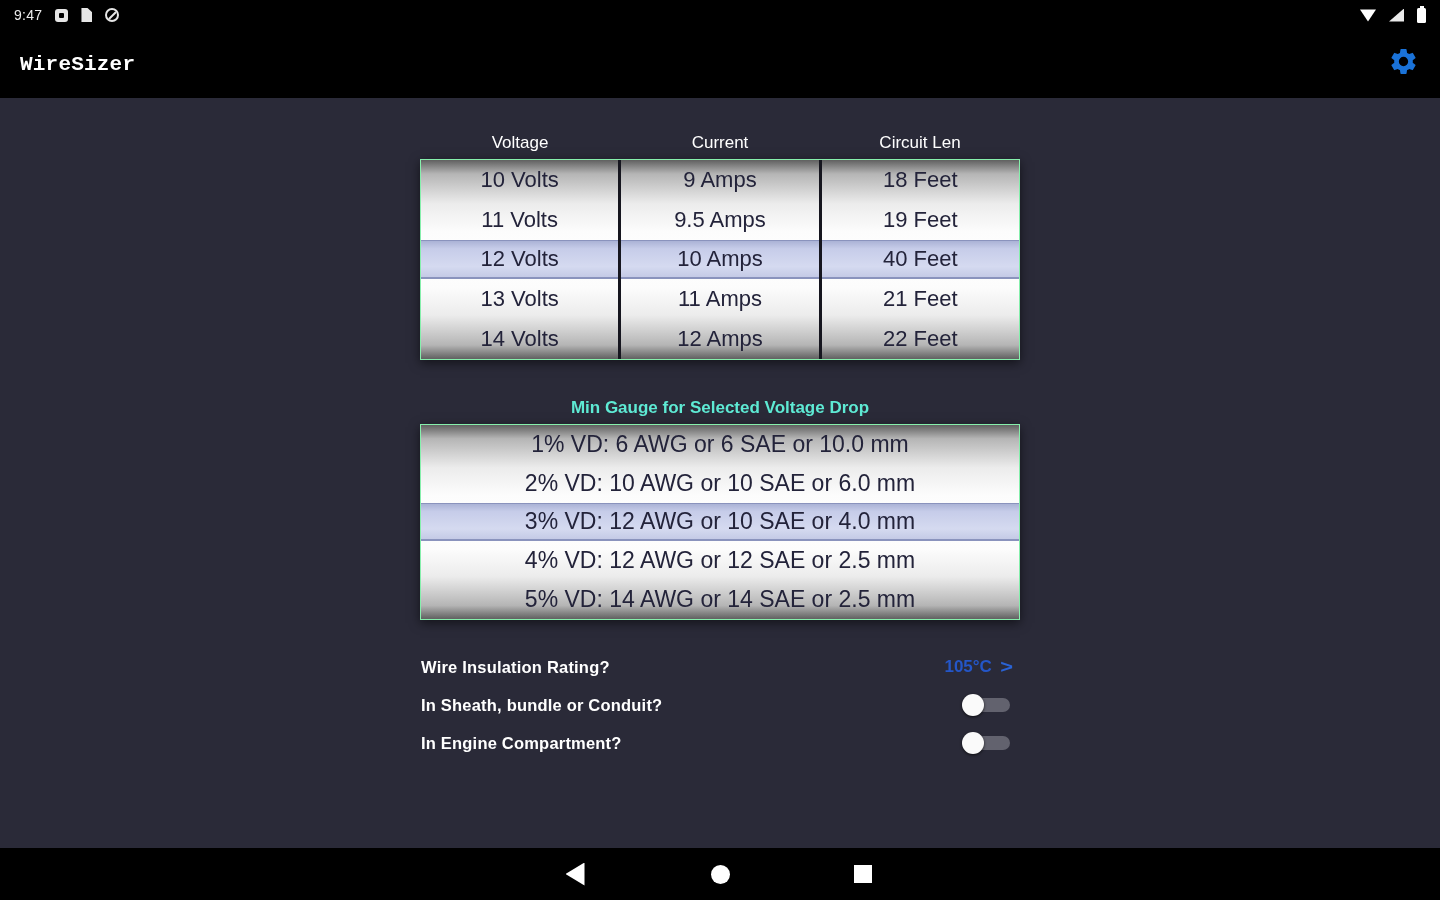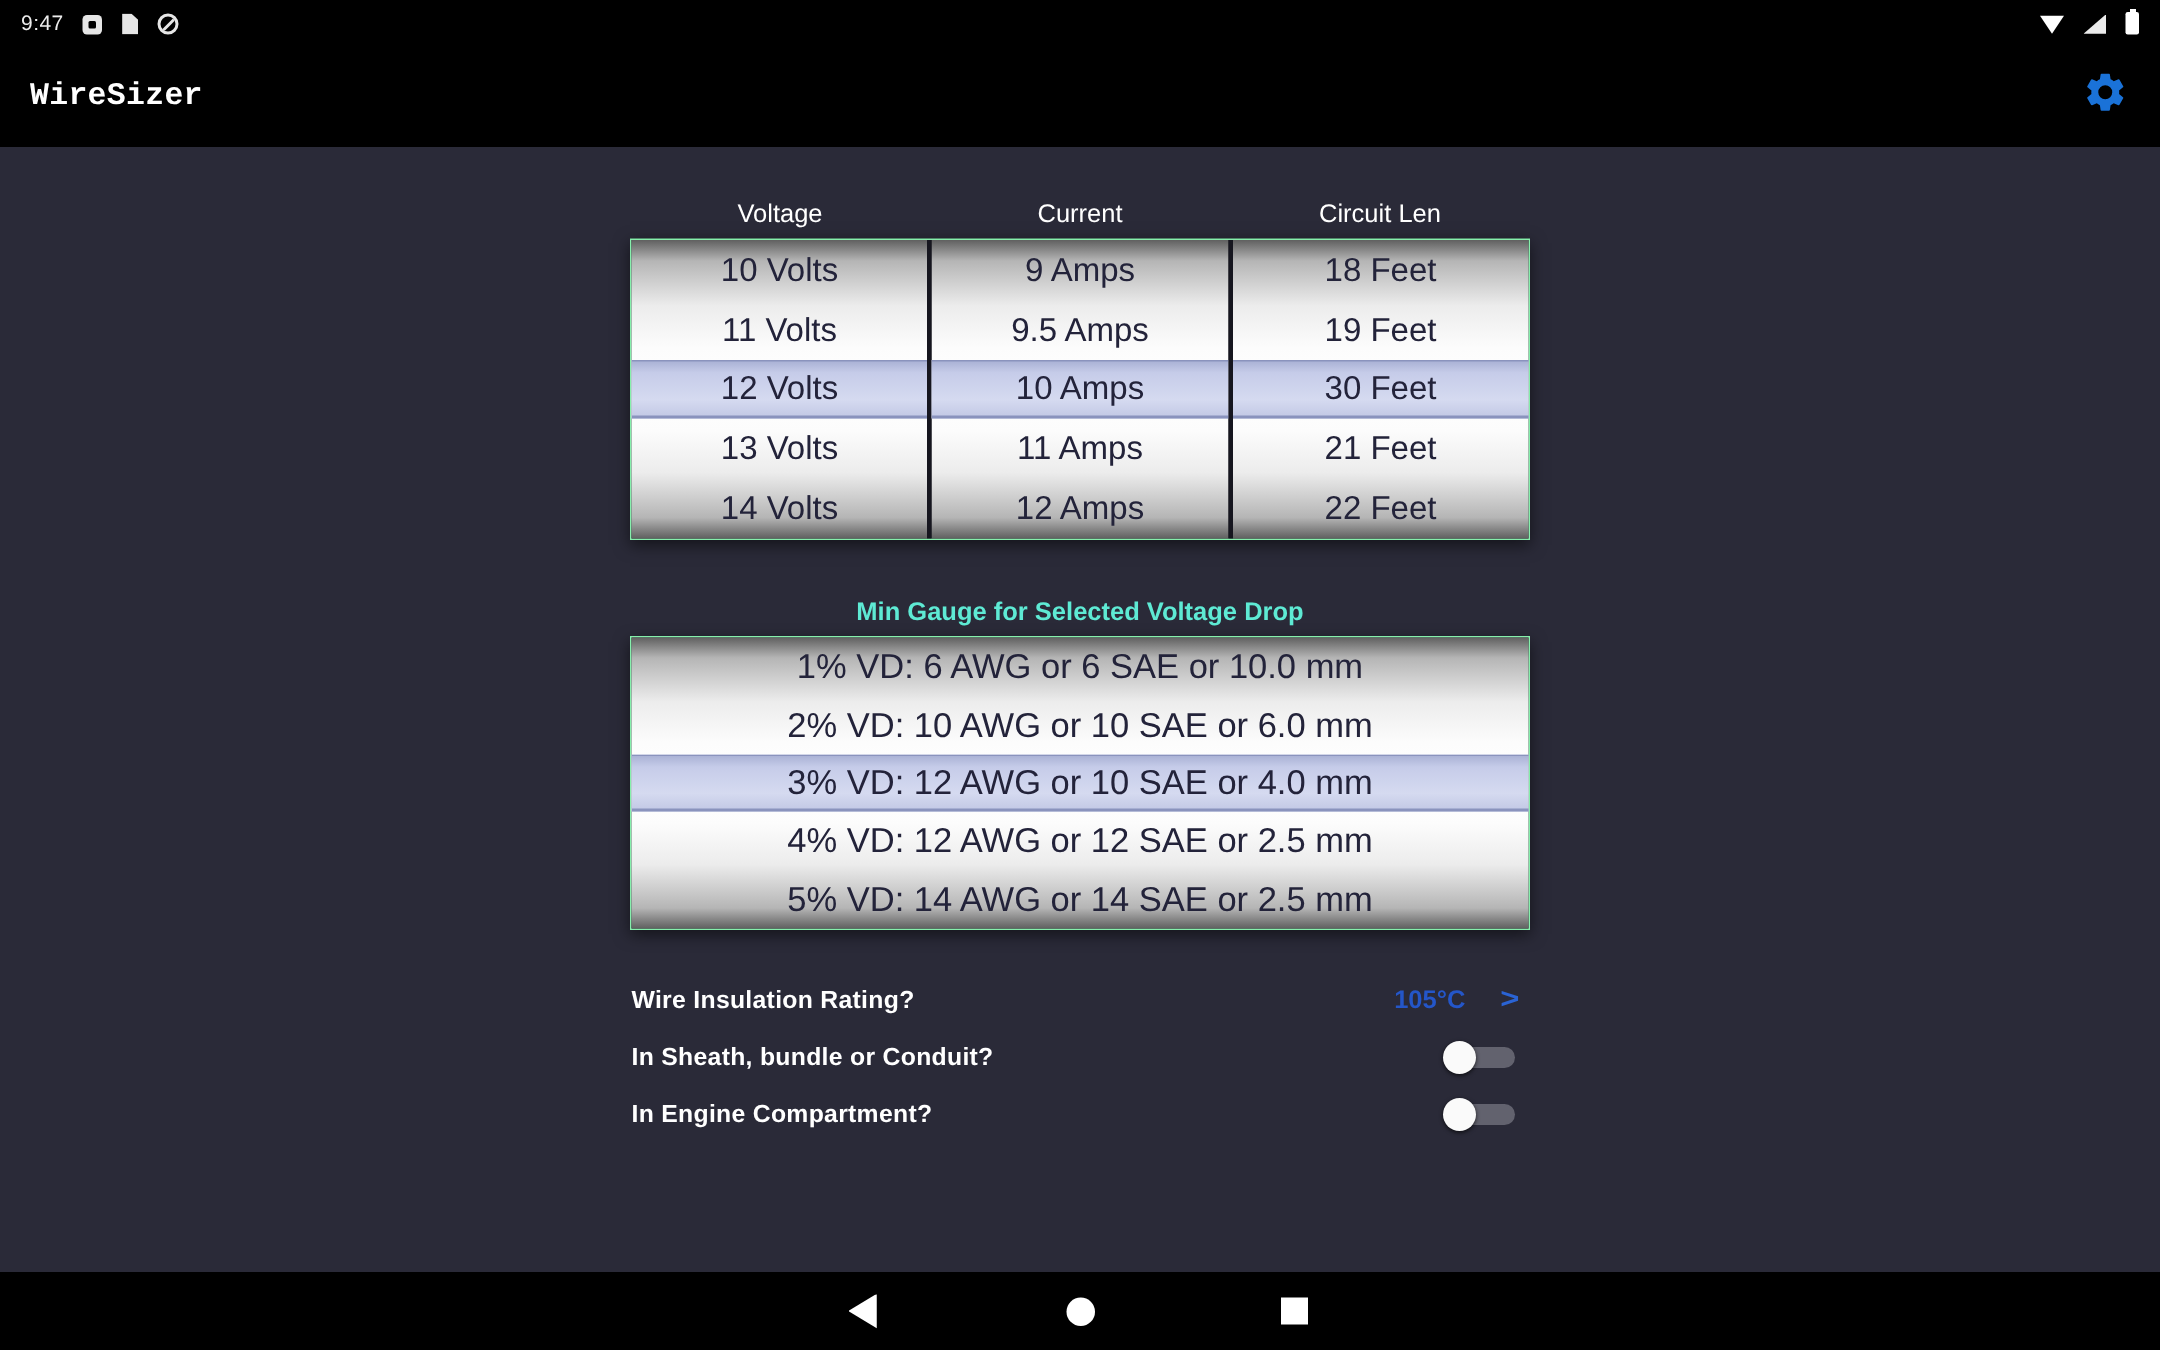--- a/index.html
+++ b/index.html
@@ -3,21 +3,21 @@
 <meta charset="utf-8">
 <style>
   * { margin:0; padding:0; box-sizing:border-box; }
   html,body { width:1440px; height:900px; background:#000; }
   body { font-family:"Liberation Sans","DejaVu Sans",sans-serif; }
   .screen { position:relative; width:1440px; height:900px; background:#2a2a38; overflow:hidden; }
 
   
   .status-bar { position:absolute; top:0; left:0; width:100%; height:30px; background:#000;
     display:flex; align-items:center; justify-content:space-between; padding:0 14px; }
-  .sb-left, .sb-right { display:flex; align-items:flex-end; gap:13px; }
+  .sb-left, .sb-right { display:flex; align-items:center; gap:13px; }
   .sb-time { color:#ececec; font-size:14px; letter-spacing:.3px; }
   .sq-icon { width:13px; height:13px; border-radius:3px; background:#e6e6e6; position:relative; }
   .sq-icon::after { content:""; position:absolute; left:4px; top:4px; width:5px; height:5px; background:#000; border-radius:1px; }
   .doc-icon { width:11px; height:14px; background:#e6e6e6; clip-path:polygon(0 0,55% 0,100% 32%,100% 100%,0 100%); }
   .nosig-icon { width:14px; height:14px; border:2px solid #e6e6e6; border-radius:50%; position:relative; overflow:hidden; }
   .nosig-icon::after { content:""; position:absolute; left:4px; top:-3px; width:2px; height:18px; background:#e6e6e6; transform:rotate(45deg); }
   .wifi-icon { width:16px; height:13px; background:#fff; clip-path:polygon(50% 100%,0 8%,100% 8%); }
   .signal-icon { width:15px; height:13px; background:#fff; clip-path:polygon(100% 0,100% 100%,0 100%); opacity:.92; }
   .battery-icon { width:9px; height:15px; background:#fff; border-radius:1.5px; position:relative; }
   .battery-icon::before { content:""; position:absolute; top:-2px; left:2.5px; width:4px; height:2px; background:#fff; }
@@ -45,21 +45,21 @@
   
   .gauge-caption { position:absolute; left:420px; top:398px; width:600px; text-align:center;
     color:#5eead4; font-size:17px; font-weight:bold; }
   .gauge-table { top:424px; height:196px; }
   .gauge-col .row { height:38.8px; font-size:23px; }
 
   
   .options { position:absolute; left:421px; top:648px; width:591px; }
   .option-row { height:38px; display:flex; align-items:center; justify-content:space-between; }
   .option-label { color:#fff; font-size:16.5px; font-weight:bold; letter-spacing:.2px; }
-  .link-value { display:flex; align-items:center; gap:24px; color:#2456c8; font-weight:bold; cursor:pointer; }
+  .link-value { display:flex; align-items:center; gap:9px; color:#2456c8; font-weight:bold; cursor:pointer; }
   .link-value .val { font-size:17px; }
   .link-value .chev { font-size:19px; transform:scaleX(1.15); color:#2a63d4; }
 
   .toggle { position:relative; width:50px; height:22px; cursor:pointer; }
   .toggle-track { position:absolute; left:8px; top:4px; width:40px; height:14px; background:#62626e; border-radius:7px; }
   .toggle-thumb { position:absolute; left:0; top:0; width:22px; height:22px; background:#fafafa;
     border-radius:50%; box-shadow:0 1px 3px rgba(0,0,0,.7); }
 
   
   .nav-bar { position:absolute; bottom:0; left:0; width:100%; height:52px; background:#000; }
@@ -115,21 +115,21 @@
     <div class="wheel-col">
       <div class="row">9 Amps</div>
       <div class="row">9.5 Amps</div>
       <div class="row selected">10 Amps</div>
       <div class="row">11 Amps</div>
       <div class="row">12 Amps</div>
     </div>
     <div class="wheel-col">
       <div class="row">18 Feet</div>
       <div class="row">19 Feet</div>
-      <div class="row selected">30 Feet</div>
+      <div class="row selected">40 Feet</div>
       <div class="row">21 Feet</div>
       <div class="row">22 Feet</div>
     </div>
   </div>
 
   <div class="gauge-caption">Min Gauge for Selected Voltage Drop</div>
   <div class="wheel-table gauge-table">
     <div class="wheel-col gauge-col">
       <div class="row">1% VD: 6 AWG or 6 SAE or 10.0 mm</div>
       <div class="row">2% VD: 10 AWG or 10 SAE or 6.0 mm</div>

